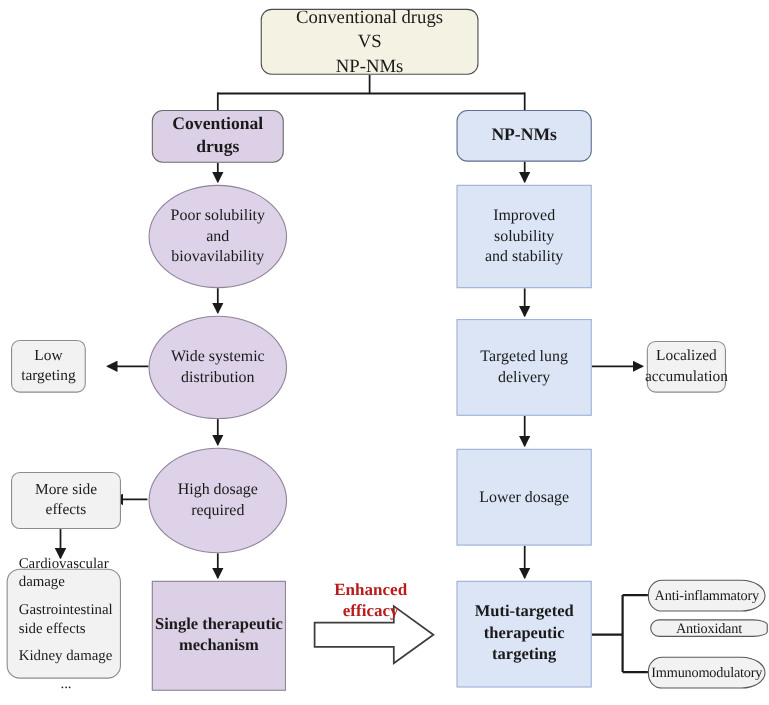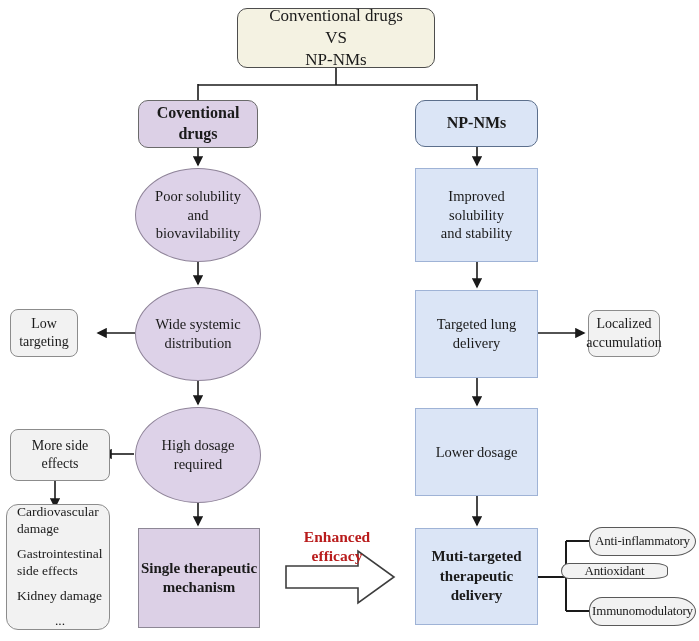--- a/index.html
+++ b/index.html
@@ -90,40 +90,40 @@
 distribution</div>
   <div class="node ellipse" style="left:135px;top:407px;width:126px;height:96px;">High dosage required</div>
 
   <div class="node lav-box" style="left:138px;top:528px;width:122px;height:100px;">Single therapeutic
 mechanism</div>
 
   <div class="node gray-box" style="left:10px;top:309px;width:68px;height:48px;">Low targeting</div>
   <div class="node gray-box" style="left:10px;top:429px;width:100px;height:52px;">More side
 effects</div>
 
-  <div class="node list-box" style="left:6px;top:504px;width:104px;height:126px;">
+  <div class="node list-box" style="left:6px;top:517px;width:104px;height:100px;">
     <div class="li">Cardiovascular
 damage</div>
     <div class="li">Gastrointestinal
 side effects</div>
     <div class="li">Kidney damage</div>
     <div class="li center">...</div>
   </div>
 
   <div class="node blue-box" style="left:415px;top:168px;width:123px;height:94px;">Improved solubility
 and stability</div>
   <div class="node blue-box" style="left:415px;top:290px;width:123px;height:88px;">Targeted lung delivery</div>
   <div class="node blue-box" style="left:415px;top:408px;width:123px;height:88px;">Lower dosage</div>
   <div class="node blue-box bold" style="left:415px;top:528px;width:123px;height:97px;">Muti-targeted
 therapeutic
-delivery</div>
+targeting</div>
 
   <div class="node gray-box" style="left:588px;top:310px;width:72px;height:47px;">Localized
 accumulation</div>
 
   <div class="node pill" style="left:589px;top:527px;width:107px;height:29px;">Anti-inflammatory</div>
-  <div class="node pill" style="left:561px;top:563px;width:107px;height:16px;text-align:center;">Antioxidant</div>
+  <div class="node pill" style="left:591px;top:563px;width:107px;height:16px;text-align:center;">Antioxidant</div>
   <div class="node pill" style="left:589px;top:597px;width:107px;height:29px;">Immunomodulatory</div>
 
   <div class="red-label" style="left:283px;top:527px;width:108px;">Enhanced
 efficacy</div>
 
 </div>
 
 </body></html>

